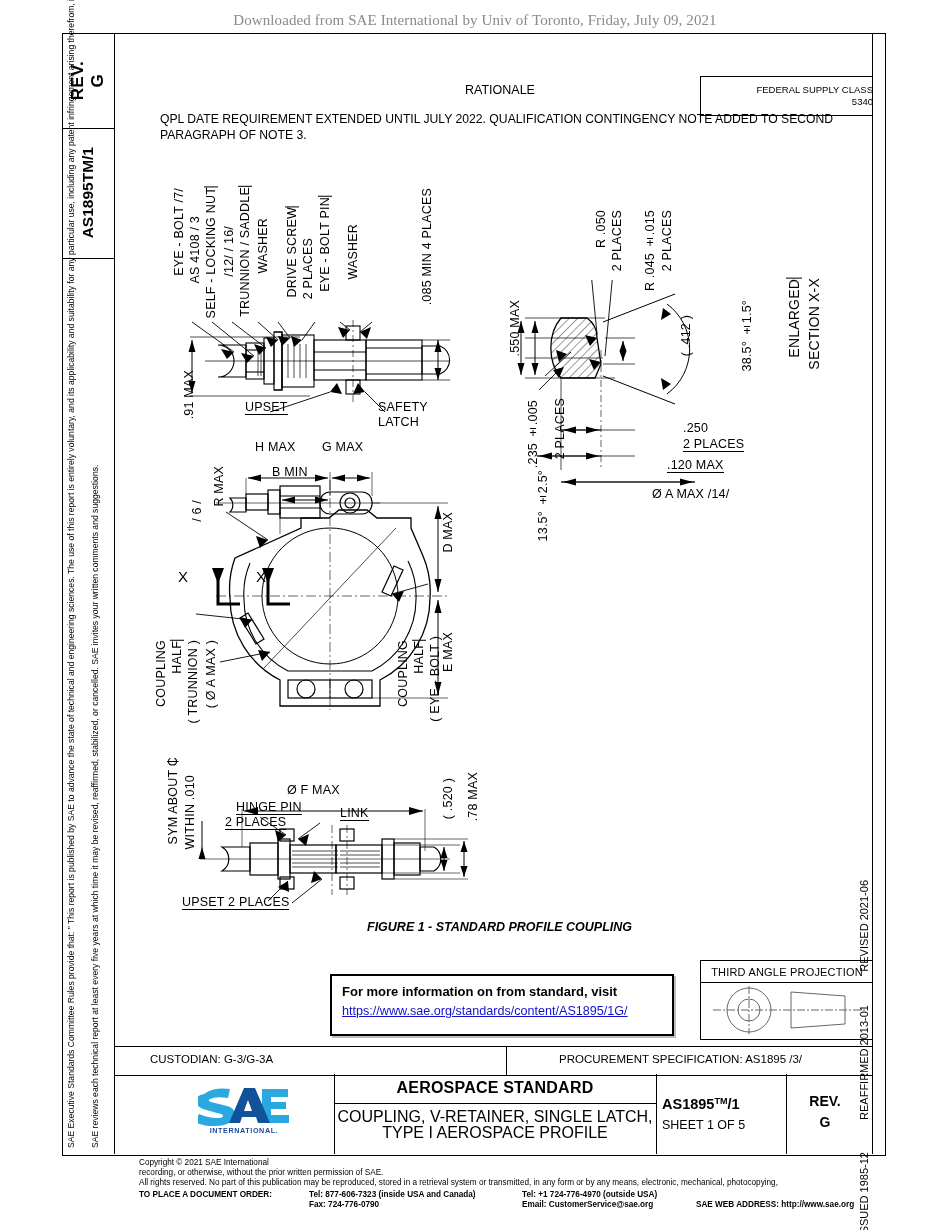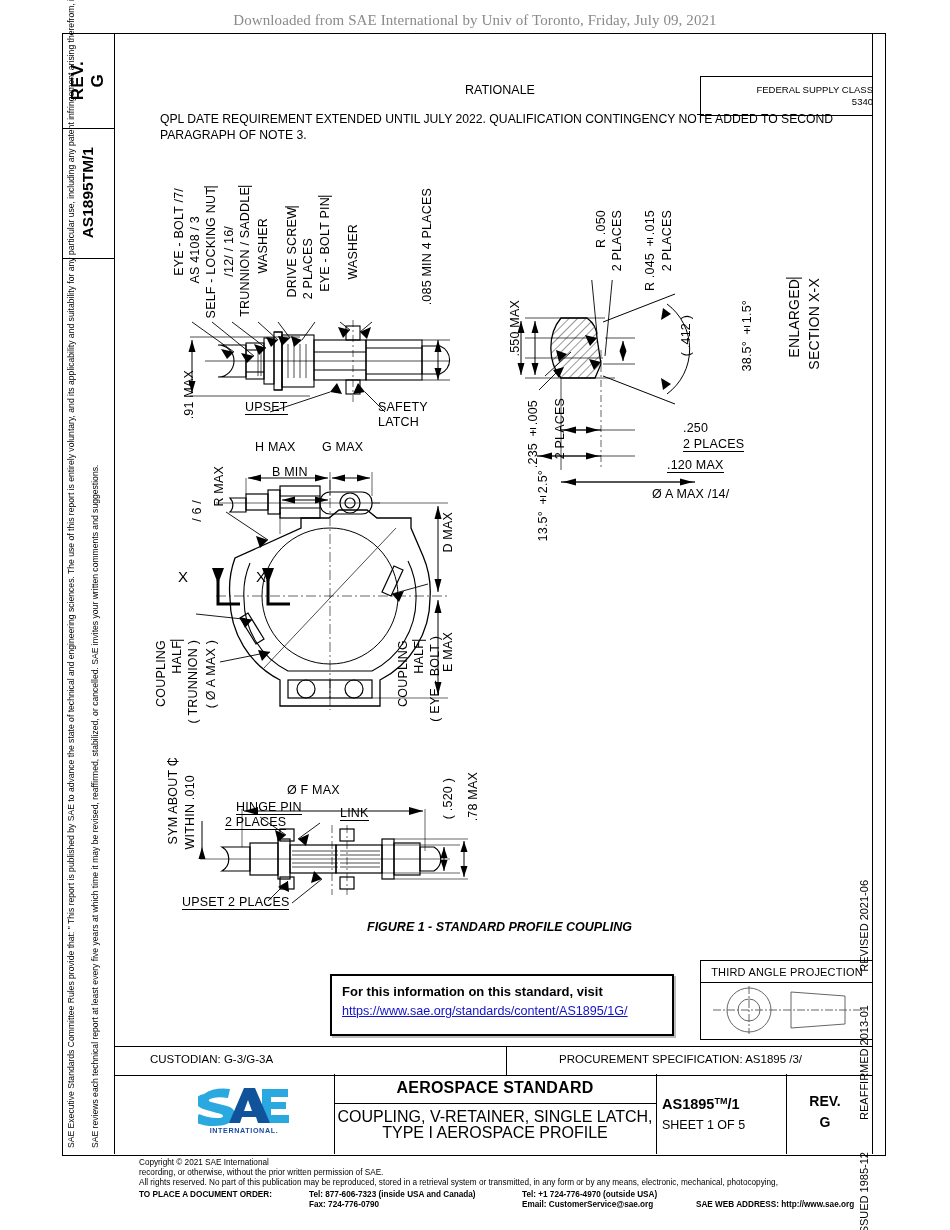--- a/index.html
+++ b/index.html
@@ -488,21 +488,21 @@
   <div class="abs dim ul" style="left:236px;top:800px;">HINGE  PIN</div>
   <div class="abs dim ul" style="left:225px;top:815px;">2 PLACES</div>
   <div class="abs dim ul" style="left:340px;top:806px;">LINK</div>
   <div class="abs dim ul" style="left:182px;top:895px;">UPSET  2 PLACES</div>
   <div class="abs vt dim" style="left:441px;top:778px;">( .520 )</div>
   <div class="abs vt dim" style="left:466px;top:772px;">.78 MAX</div>
 
   <div class="figcap">FIGURE 1 - STANDARD PROFILE COUPLING</div>
 
   <div class="infobox">
-    <div class="l1">For this information on this standard, visit</div>
+    <div class="l1">For more information on from standard, visit</div>
     <div class="l2">https://www.sae.org/standards/content/AS1895/1G/</div>
   </div>
 
   <div class="tap">
     <div class="cap">THIRD ANGLE PROJECTION</div>
     <svg style="position:absolute;left:8px;top:23px;" width="160" height="52" viewBox="0 0 160 52">
       <g stroke="#555" fill="none" stroke-width="0.9">
         <circle cx="40" cy="26" r="22"></circle>
         <circle cx="40" cy="26" r="11"></circle>
         <path d="M82 8 l54 4 v28 l-54 4 z"></path>

